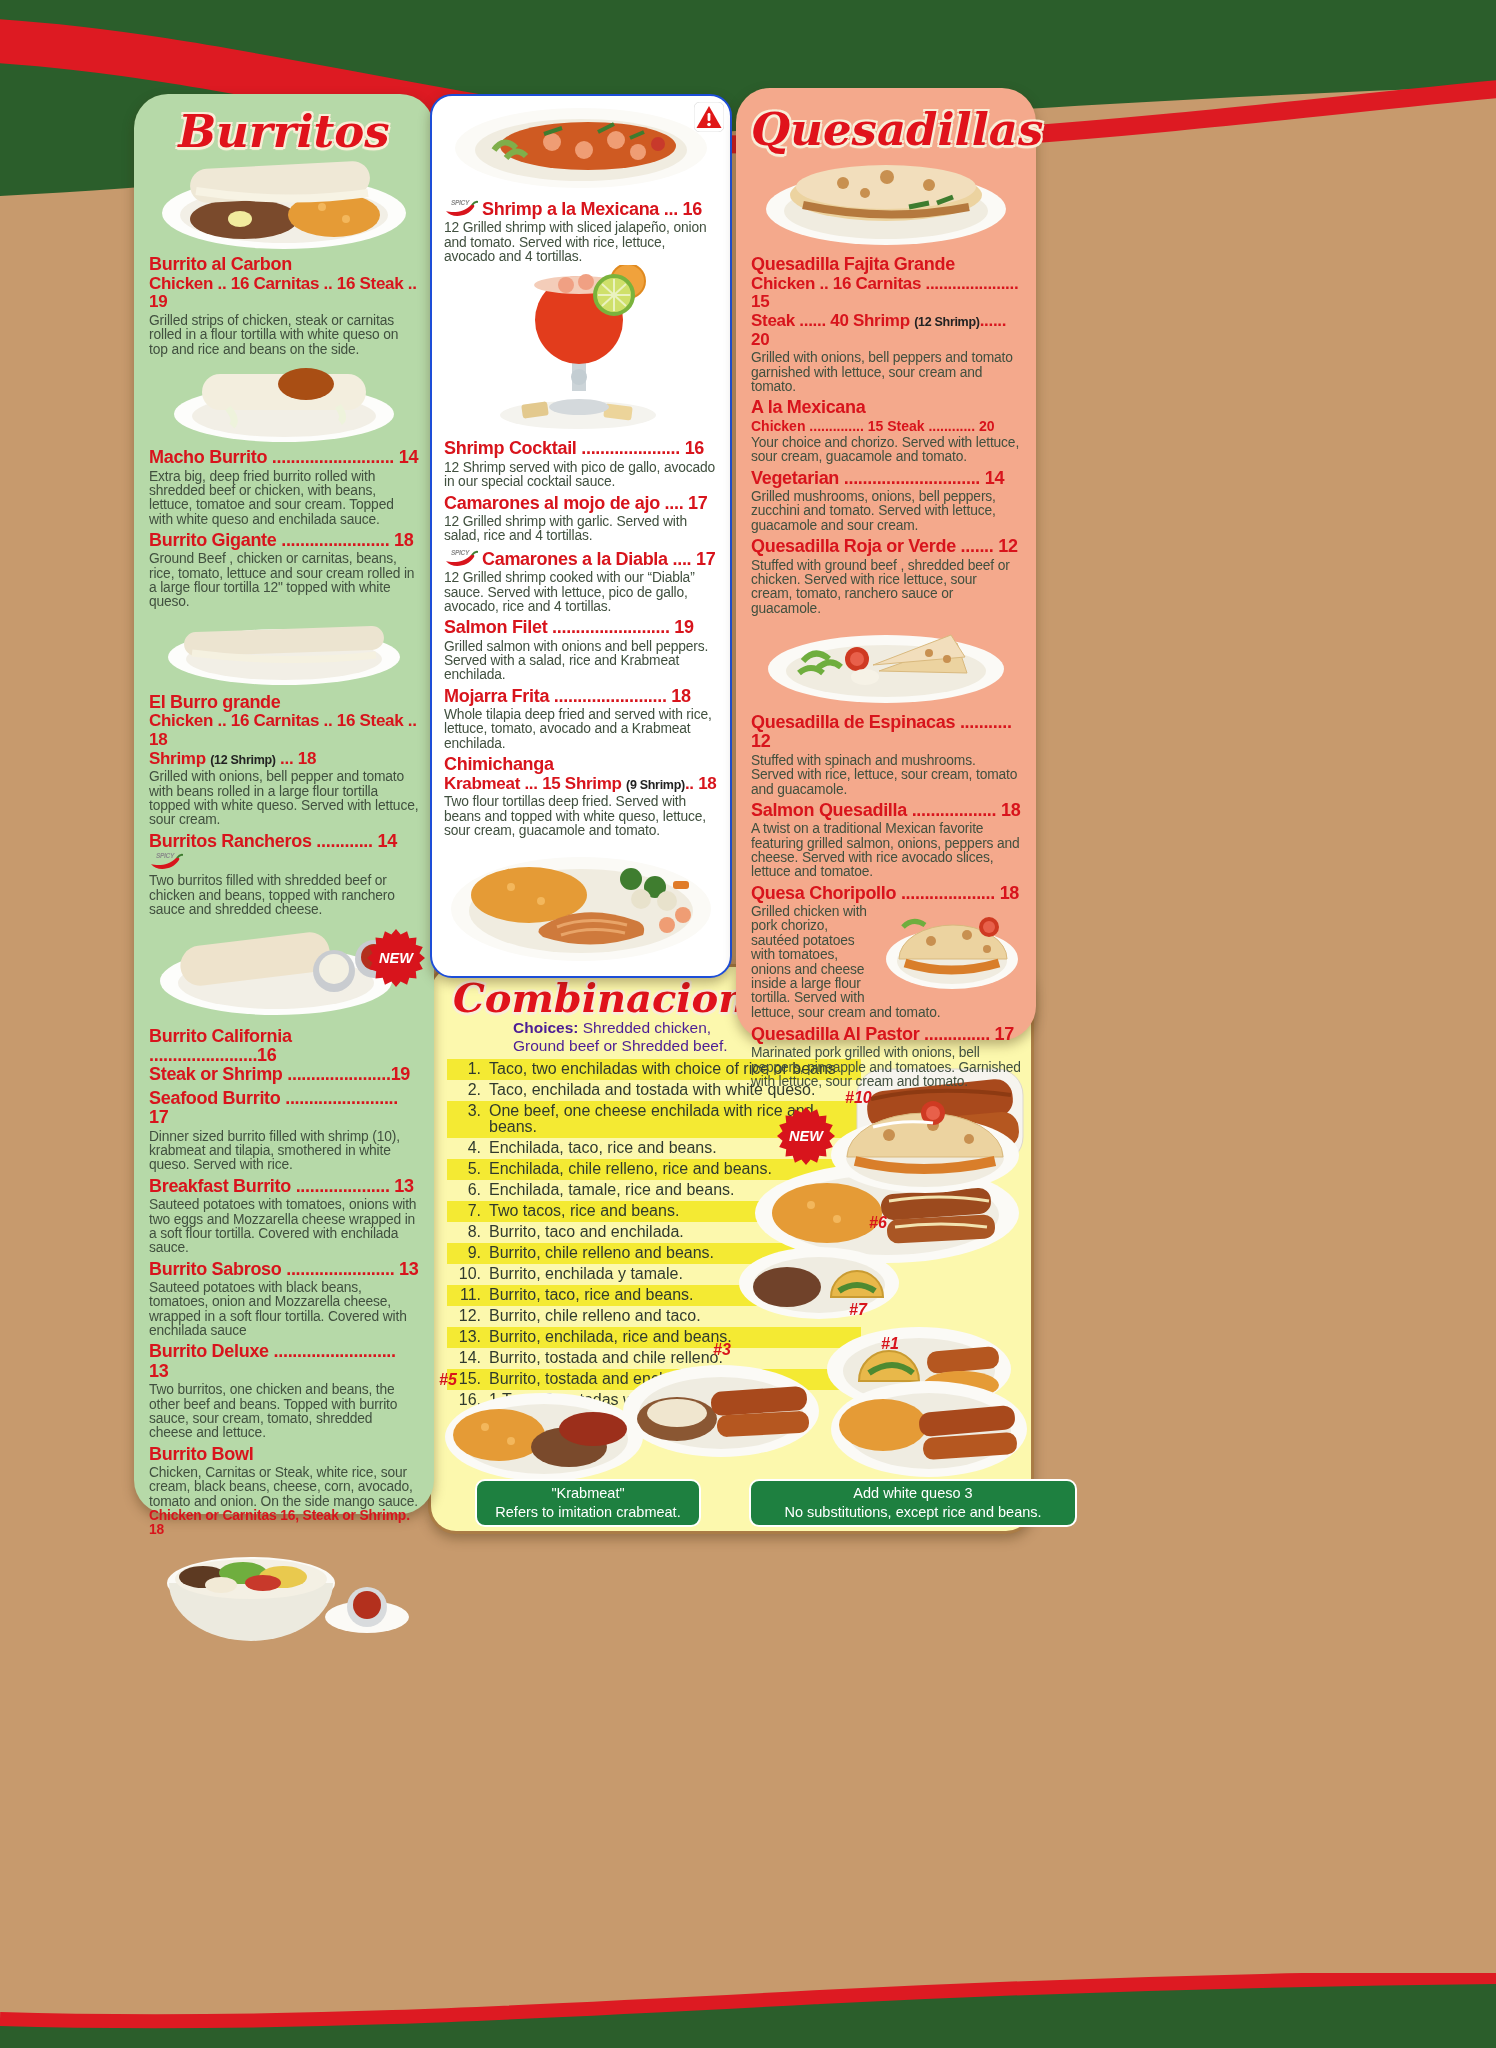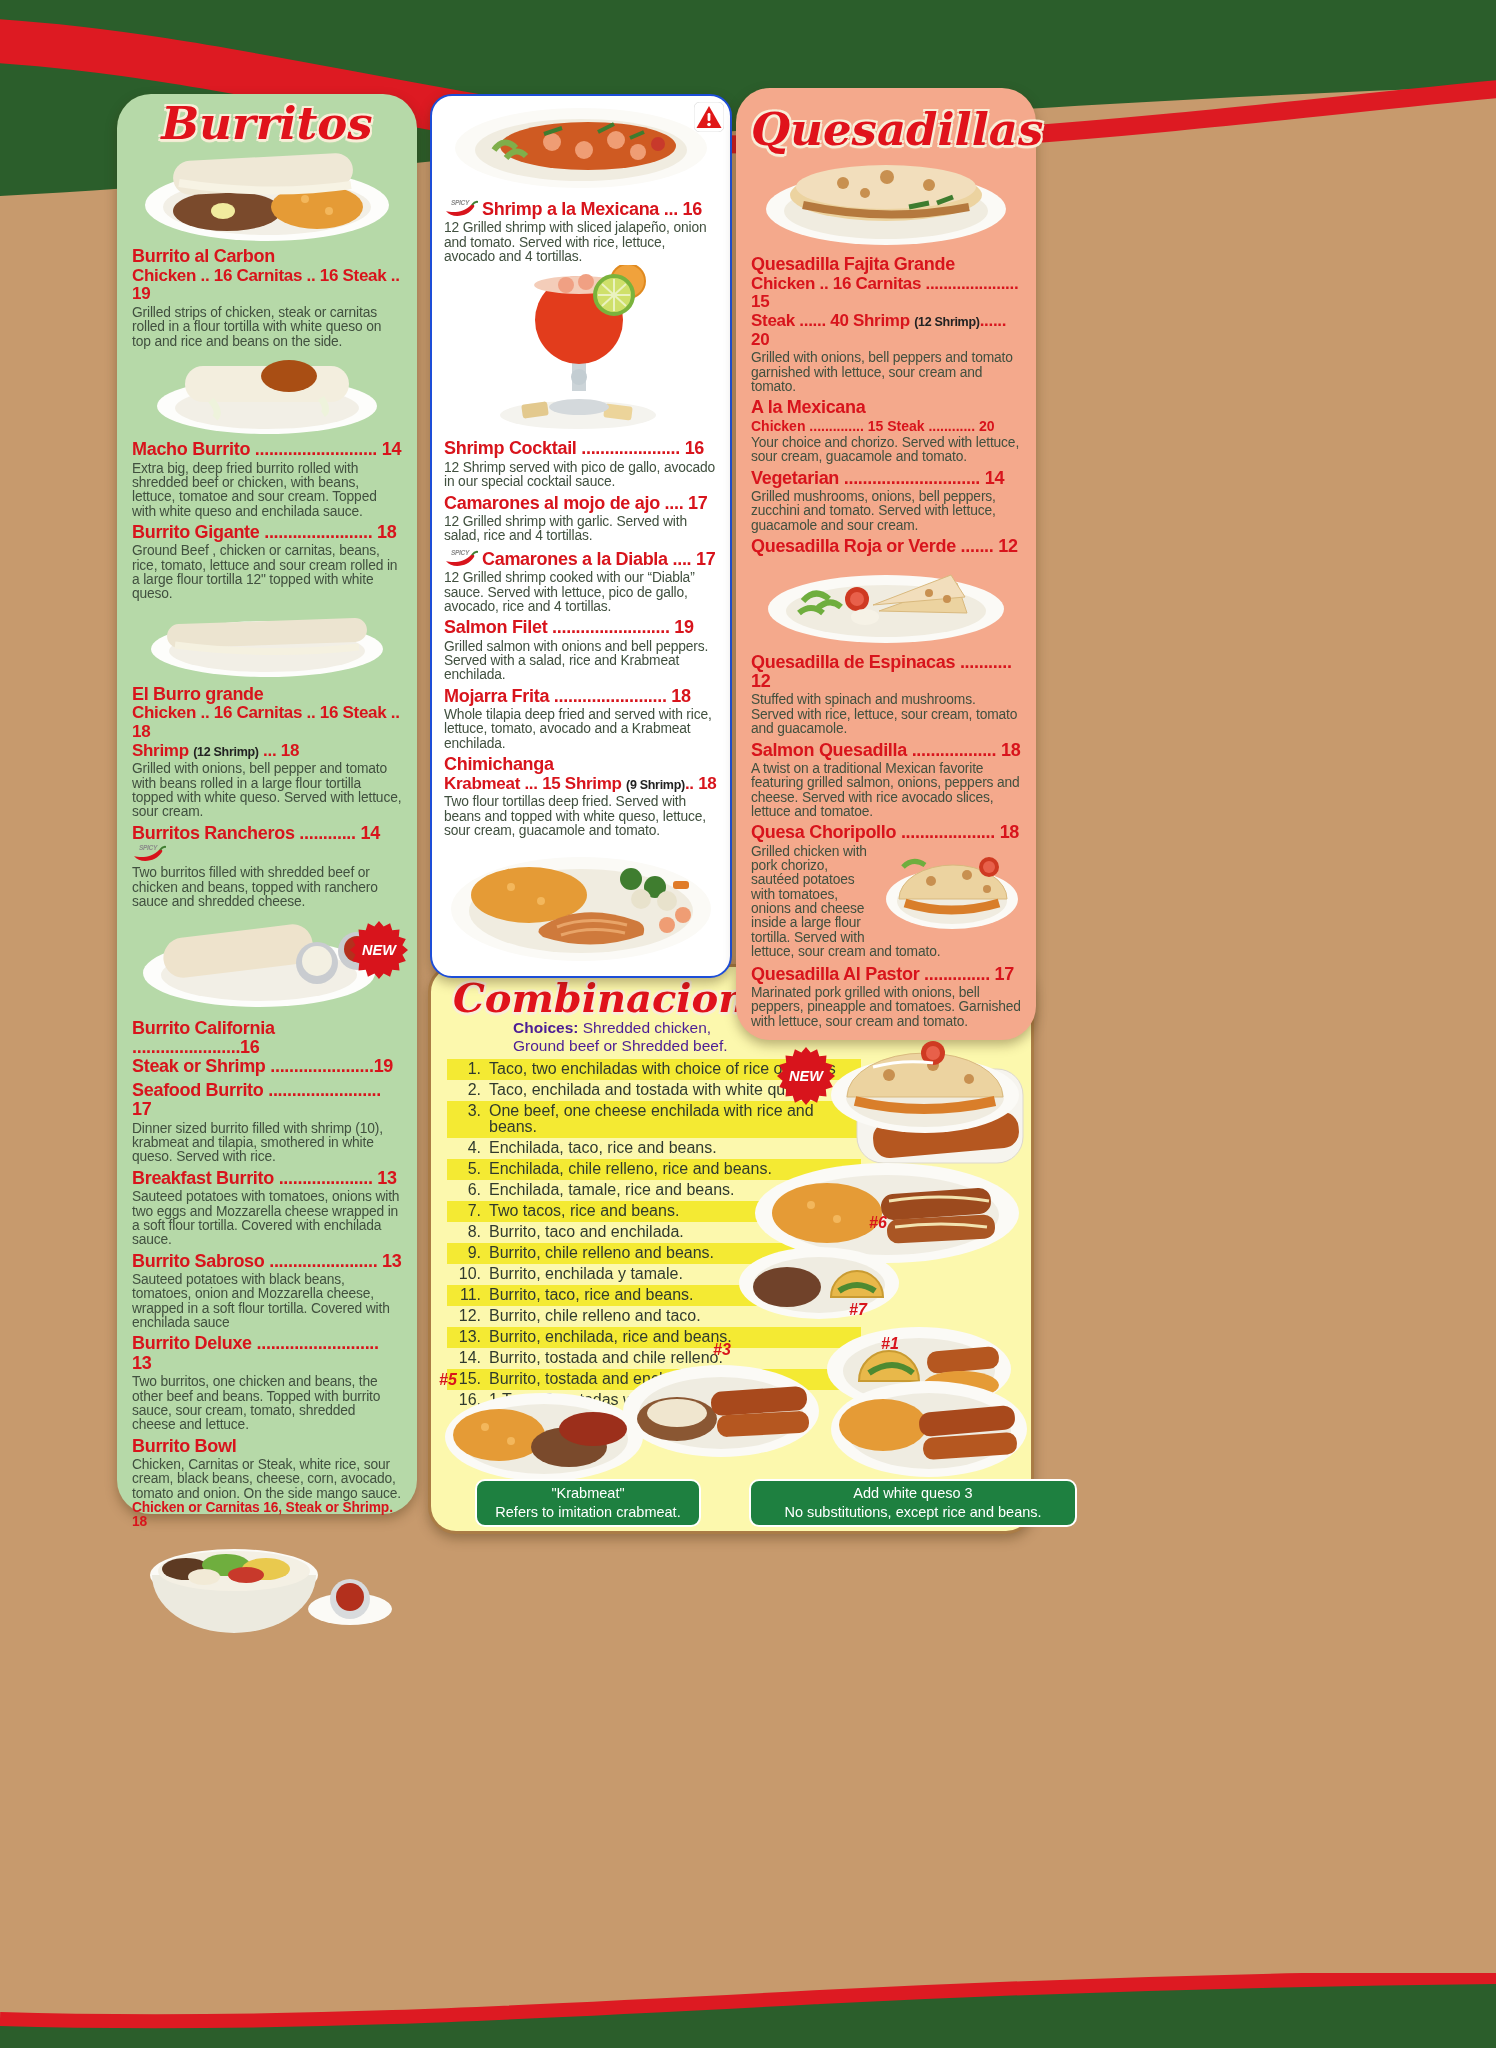--- a/index.html
+++ b/index.html
@@ -1,21 +1,21 @@
 <!DOCTYPE html>
 <html><head>
 <meta charset="utf-8">
 <style>
   html,body{margin:0;padding:0;}
   body{width:1496px;height:2048px;position:relative;background:#c79a6d;overflow:hidden;
        font-family:"Liberation Sans",sans-serif;}
   .band{position:absolute;left:0;width:1496px;z-index:0;}
   .panel{position:absolute;box-sizing:border-box;box-shadow:0 5px 12px rgba(60,40,10,.35);}
-  #p-burritos{left:117px;top:94px;width:300px;height:1420px;background:#b6d9a8;border-radius:34px;
-              padding:4px 15px;z-index:3;}
+  #p-burritos{left:134px;top:94px;width:300px;height:1420px;background:#b6d9a8;border-radius:34px;
+              padding:12px 15px;z-index:3;}
   #p-sea{left:430px;top:94px;width:302px;height:884px;background:#ffffff;border:2px solid #1d4ed8;
          border-radius:22px;padding:2px 12px;z-index:3;}
   #p-quesa{left:736px;top:88px;width:300px;height:952px;background:#f4a98c;border-radius:34px;
            padding:16px 15px;z-index:3;}
   #p-combo{left:428px;top:964px;width:606px;height:570px;background:#fcf8ad;border:3px solid #aa7c46;
            border-radius:28px;z-index:2;padding:8px 0 0 16px;}
   .script-title{font-family:"DejaVu Serif",serif;font-style:italic;font-weight:bold;color:#e0121b;
      font-size:45px;text-align:center;line-height:1.05;margin:2px 0 0 0;
      text-shadow:-2px -2px 0 #f8eed8,2px -2px 0 #f8eed8,-2px 2px 0 #f8eed8,2px 2px 0 #f8eed8,0 3px 1px #f8eed8;}
   .t{color:#d8141c;font-weight:bold;font-size:18px;line-height:1.08;letter-spacing:-.3px;margin-top:4px;}
@@ -490,20 +490,21 @@
     <div class="t">A la Mexicana</div>
     <div class="pl2">Chicken .............. 15  Steak ............ 20</div>
     <div class="d">Your  choice  and  chorizo.  Served  with lettuce, sour cream, guacamole  and tomato.</div>
   </div>
   <div>
     <div class="t">Vegetarian ............................. 14</div>
     <div class="d">Grilled  mushrooms, onions,  bell  peppers, zucchini  and  tomato.  Served  with  lettuce, guacamole  and sour cream.</div>
   </div>
   <div>
     <div class="t">Quesadilla Roja or Verde ....... 12</div>
+    <div class="d">Stuffed with ground  beef , shredded beef or chicken.  Served with  rice  lettuce,  sour cream,  tomato, ranchero sauce or guacamole.</div>
   </div>
 
   <div class="ph">
     <svg width="250" height="92" viewBox="0 0 250 92">
       <ellipse cx="125" cy="52" rx="118" ry="34" fill="#fbfaf6"></ellipse>
         <ellipse cx="125" cy="54" rx="100" ry="26" fill="#f0ece0"></ellipse>
       <path d="M118 54 L196 26 L206 56 Z" fill="#ecd3a0" stroke="#d9b97e"></path>
       <path d="M112 48 L190 18 L204 40 Z" fill="#f2debc" stroke="#d9b97e"></path>
       <circle cx="168" cy="36" r="4" fill="#c89050"></circle>
         <circle cx="186" cy="42" r="4" fill="#c89050"></circle>

